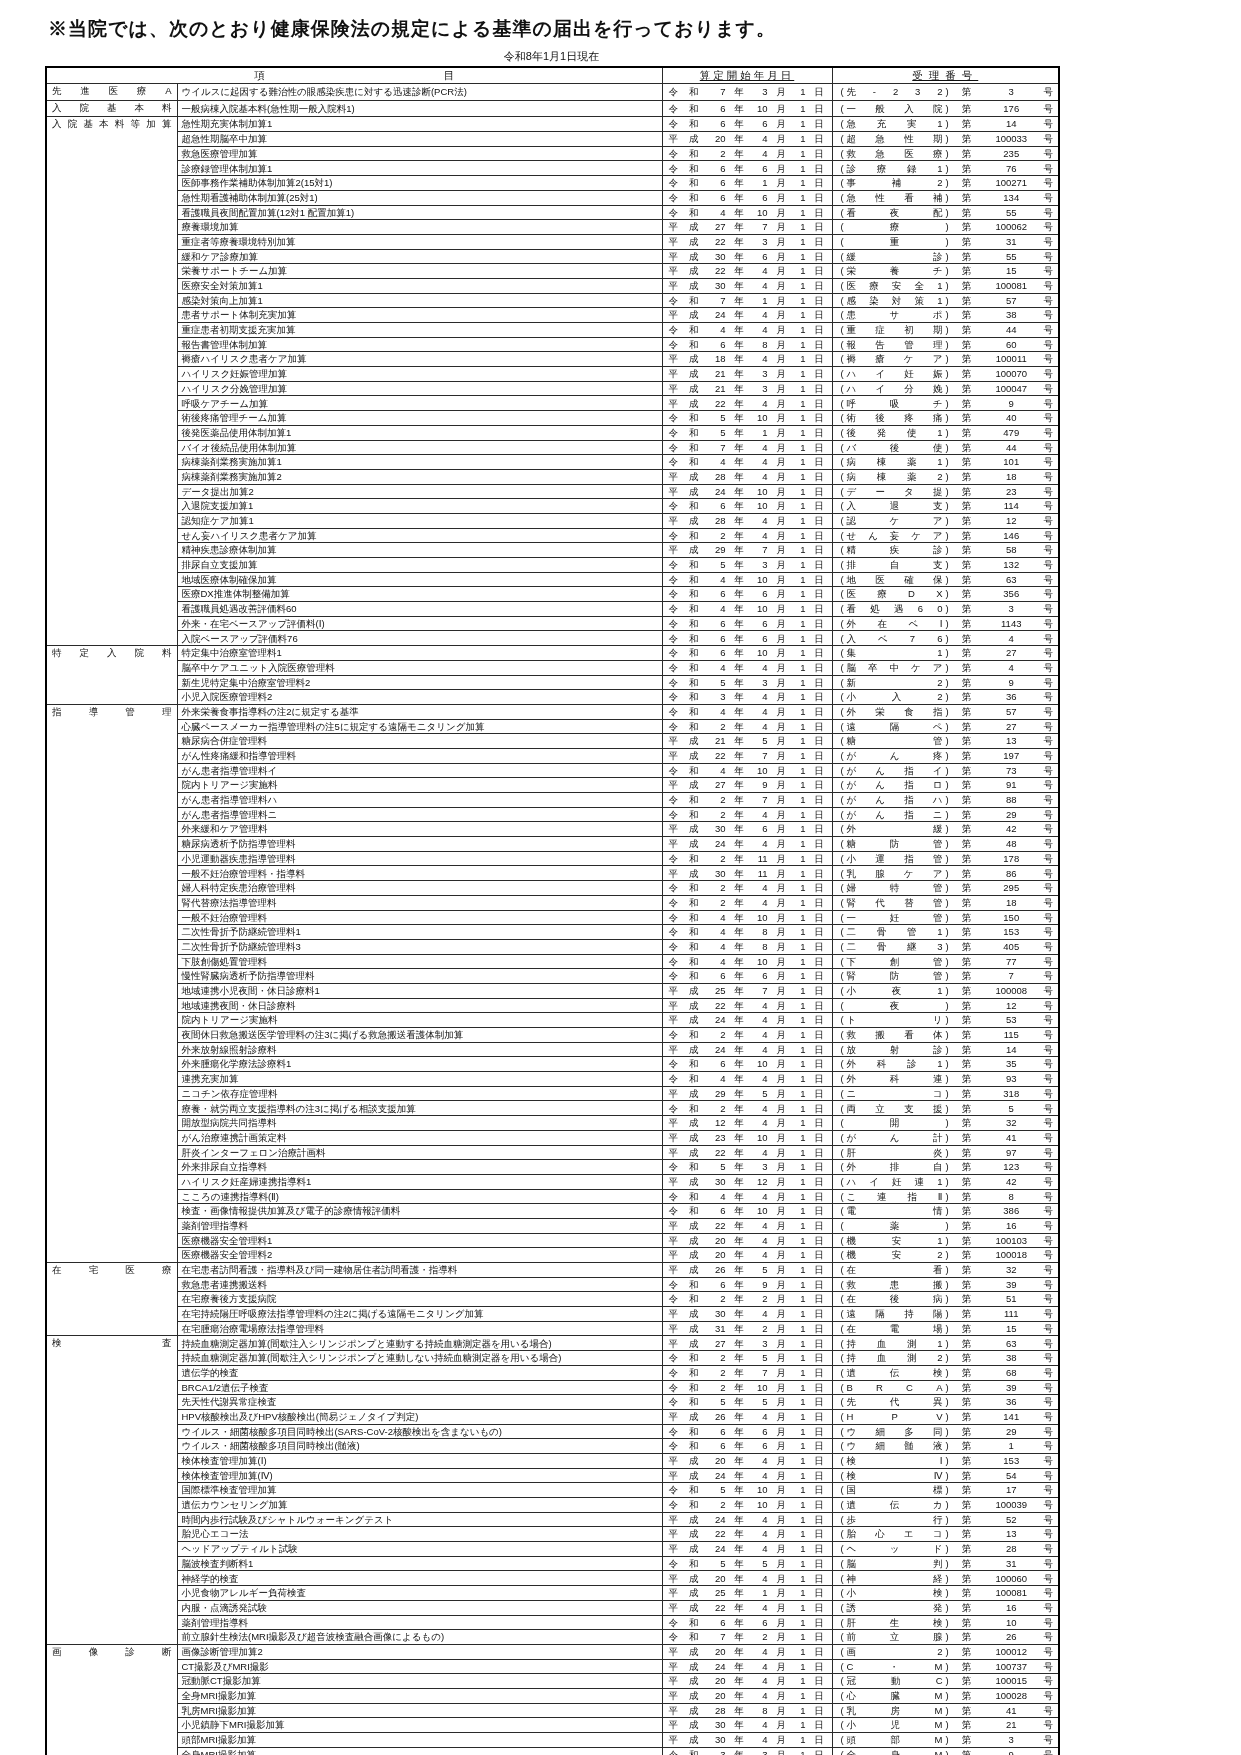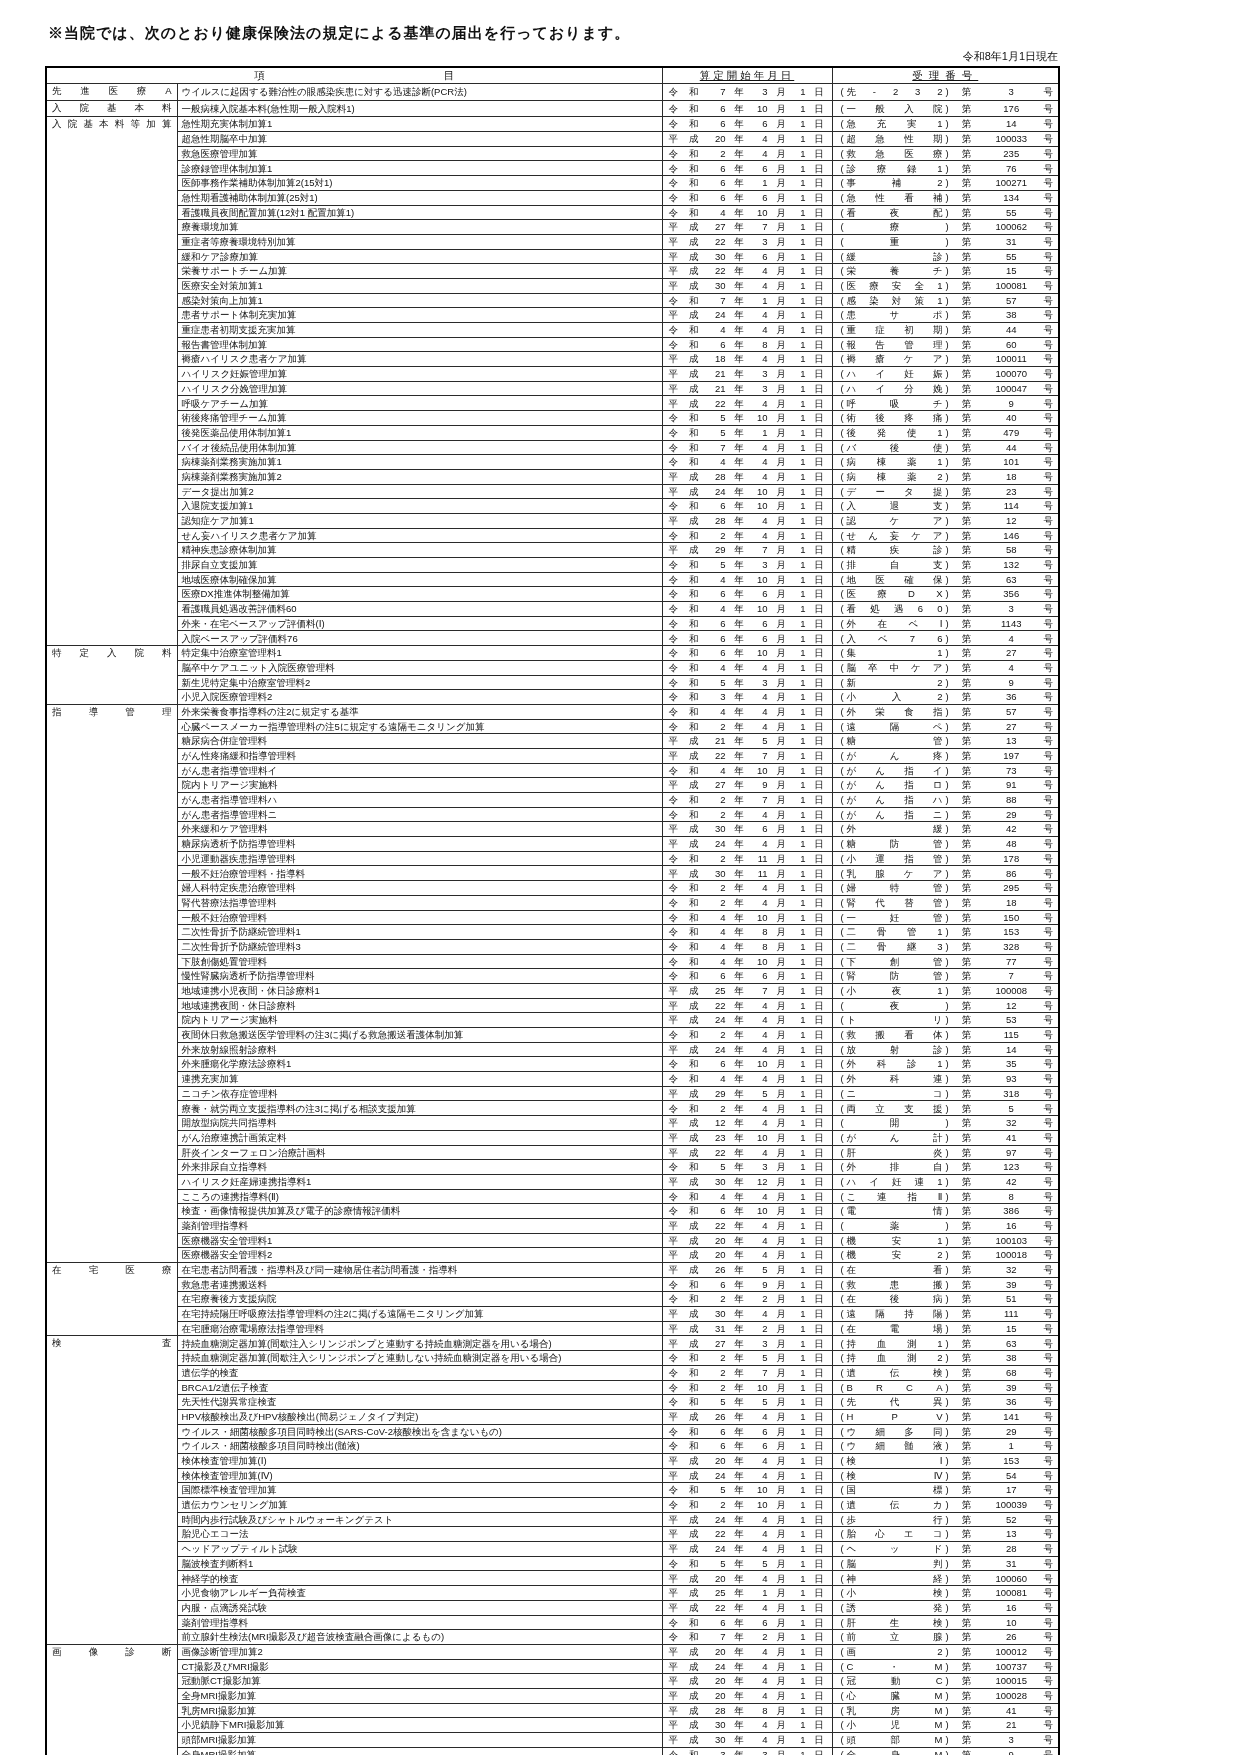--- a/index.html
+++ b/index.html
@@ -1,18 +1,18 @@
 <!DOCTYPE html>
 <html><head>
 <meta charset="utf-8">
 <style>
   html,body{margin:0;padding:0;background:#fff;}
   body{width:1241px;height:1755px;position:relative;font-family:"Liberation Sans",sans-serif;color:#111;}
-  .note{position:absolute;left:48px;top:24px;font-size:15px;font-weight:bold;letter-spacing:1px;}
-  .asof{position:absolute;left:45px;top:49px;width:1013px;text-align:right;font-size:11px;}
+  .note{position:absolute;left:48px;top:16px;font-size:19px;font-weight:bold;letter-spacing:1px;}
+  .asof{position:absolute;left:45px;top:49px;width:1013px;text-align:center;font-size:11px;}
   table.main{position:absolute;left:45px;top:66px;width:1013px;border-collapse:collapse;table-layout:fixed;border:2px solid #000;}
   col.c-cat{width:131px}col.c-item{width:485px}col.c-date{width:170px}col.c-rec{width:227px}
   th,td{border:1px solid #2a2a2a;padding:0;font-size:9.5px;height:13.7px;line-height:1;white-space:nowrap;overflow:hidden;font-weight:normal;vertical-align:middle;}
   thead th{height:15px;font-size:10.5px;text-align:center;}
   .h-item .just{width:200px;margin:0 auto;}
   .h-date{letter-spacing:3px;text-decoration:underline;}
   .h-rec{letter-spacing:6px;text-decoration:underline;}
   .just{display:flex;justify-content:space-between;}
   .just.single{justify-content:center;}
   td.cat{vertical-align:top;padding:2px 5px 0 5px;}
@@ -2191,21 +2191,21 @@
             <span class="code">
               <span class="just">
                 <span>二</span>
                 <span>骨</span>
                 <span>継</span>
                 <span>3</span>
               </span>
             </span>
             <span class="par">)</span>
             <span class="dai">第</span>
-            <span class="rno">328</span>
+            <span class="rno">405</span>
             <span class="gou">号</span>
           </span>
         </td>
       </tr>
       <tr>
         <td class="item">下肢創傷処置管理料</td>
         <td class="date">
           <span class="drow">
             <span class="era">
               <span class="just">

